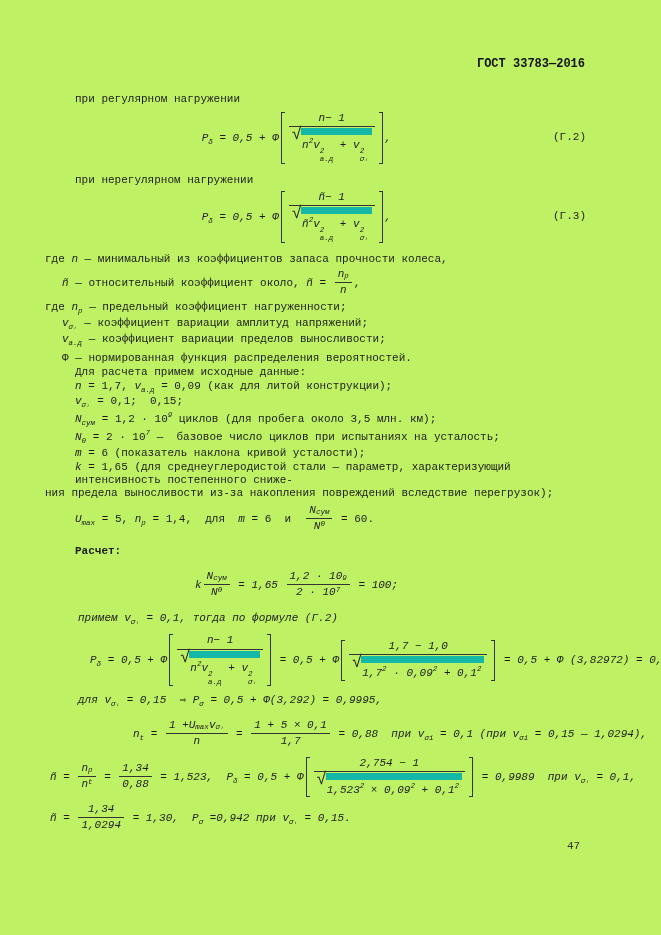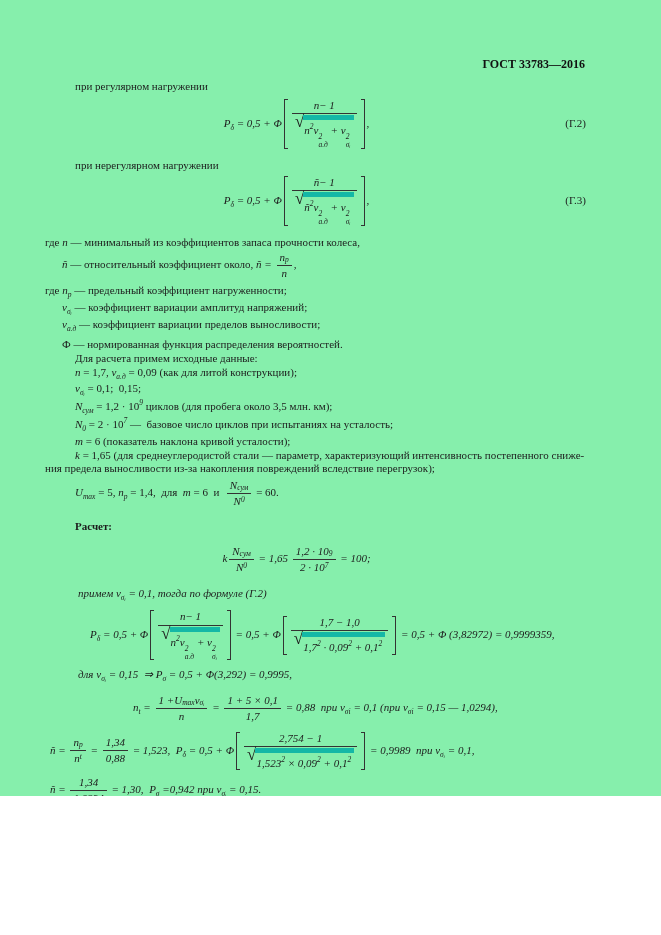--- a/index.html
+++ b/index.html
@@ -1,38 +1,38 @@
 <!DOCTYPE html>
 <html><head>
 <meta charset="utf-8">
 <style>
   * { box-sizing: border-box; }
   html,body { margin:0; padding:0; background:#ffffff; }
   .page {
-    position:relative; width:661px; height:796px; background:#86efac;
-    font-family:Liberation Serif, serif;
+    position:relative; width:661px; height:935px; background:#bef264;
+    font-family:Liberation Mono, monospace;
     font-size:11px; color:#1c1c1c; overflow:hidden;
   }
   .doc-header { position:absolute; top:57px; right:76px; font-weight:700; font-size:12px; color:#111; }
-  .content { position:absolute; top:75px; left:45px; width:541px; line-height:1.18; }
+  .content { position:absolute; top:88px; left:45px; width:541px; line-height:1.18; }
   p { margin:0; }
   .ind { padding-left:30px; }
   .ind2 { padding-left:17px; }
   .nw { white-space:nowrap; }
   .math, .mv { font-style:italic; }
   .sb { font-size:7.5px; vertical-align:-3px; font-style:italic; }
   .sp { font-size:7.5px; vertical-align:5px; font-style:italic; }
   .vv { display:inline-flex; flex-direction:column; font-size:7.5px; line-height:1.05; vertical-align:-5px; text-align:left; font-style:italic; }
   .vv .t, .vv .b { display:block; }
   .fr { display:inline-flex; flex-direction:column; text-align:center; vertical-align:middle; margin:0 2px; line-height:1.2; }
   .fr .nu { padding:0 3px 1px; display:flex; justify-content:center; align-items:flex-end; }
   .fr .de { border-top:1px solid #333; padding:1px 3px 0; display:flex; justify-content:center; }
   .sq { display:inline-flex; align-items:flex-start; }
   .sg { font-style:normal; font-size:17px; line-height:14px; }
-  .rc { border-top:5px solid #14b8a6; padding:2px 3px 0 1px; margin-left:-1px; white-space:nowrap; }
+  .rc { border-top:7px solid #14b8a6; padding:2px 3px 0 1px; margin-left:-1px; white-space:nowrap; }
   .bk { display:inline-flex; align-items:center; vertical-align:middle; margin:0 2px; }
   .bl, .br2 { align-self:stretch; width:4px; }
   .bl  { border-left:1px solid #333; border-top:1px solid #333; border-bottom:1px solid #333; margin-right:2px; }
   .br2 { border-right:1px solid #333; border-top:1px solid #333; border-bottom:1px solid #333; margin-left:2px; }
   .eqrow { display:flex; align-items:center; }
   .eqc { flex:1; display:flex; justify-content:center; }
   .eql { width:38px; text-align:right; }
   .bold { font-weight:700; }
   .pgnum { position:absolute; top:840px; left:567px; font-size:11px; color:#333; }
   .mt5{margin-top:5px;} .mt6{margin-top:6px;} .mt8{margin-top:8px;} .mt10{margin-top:10px;}

